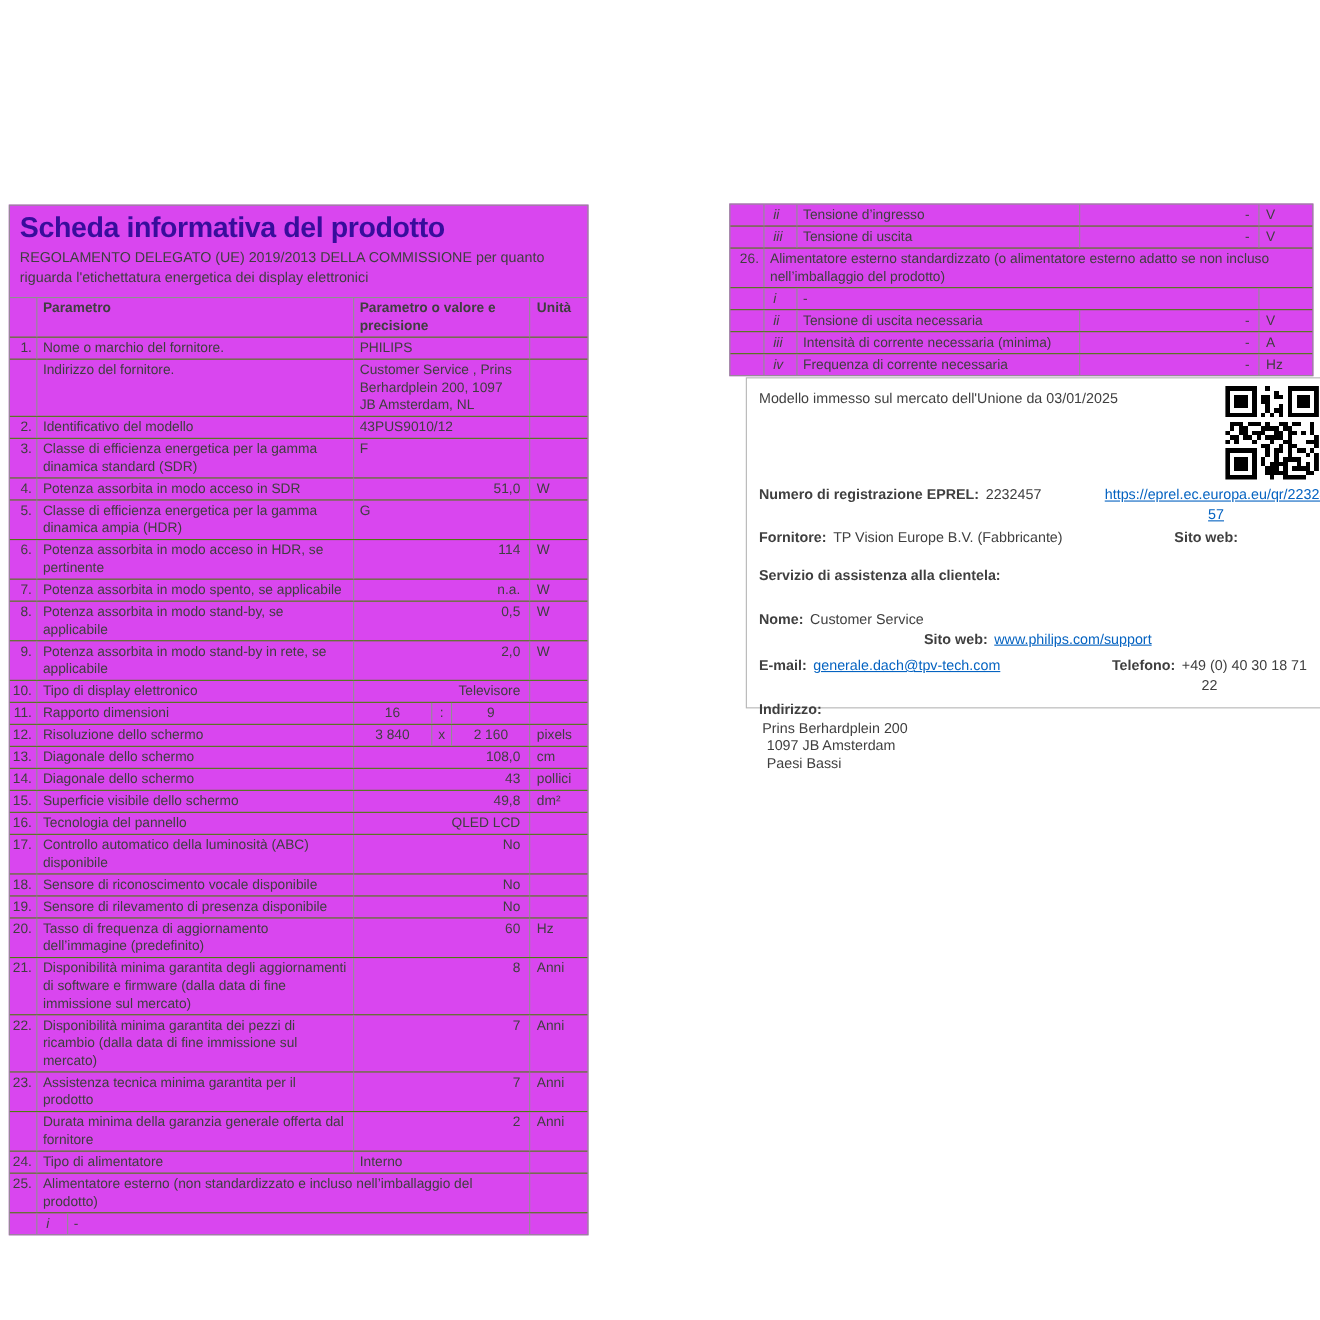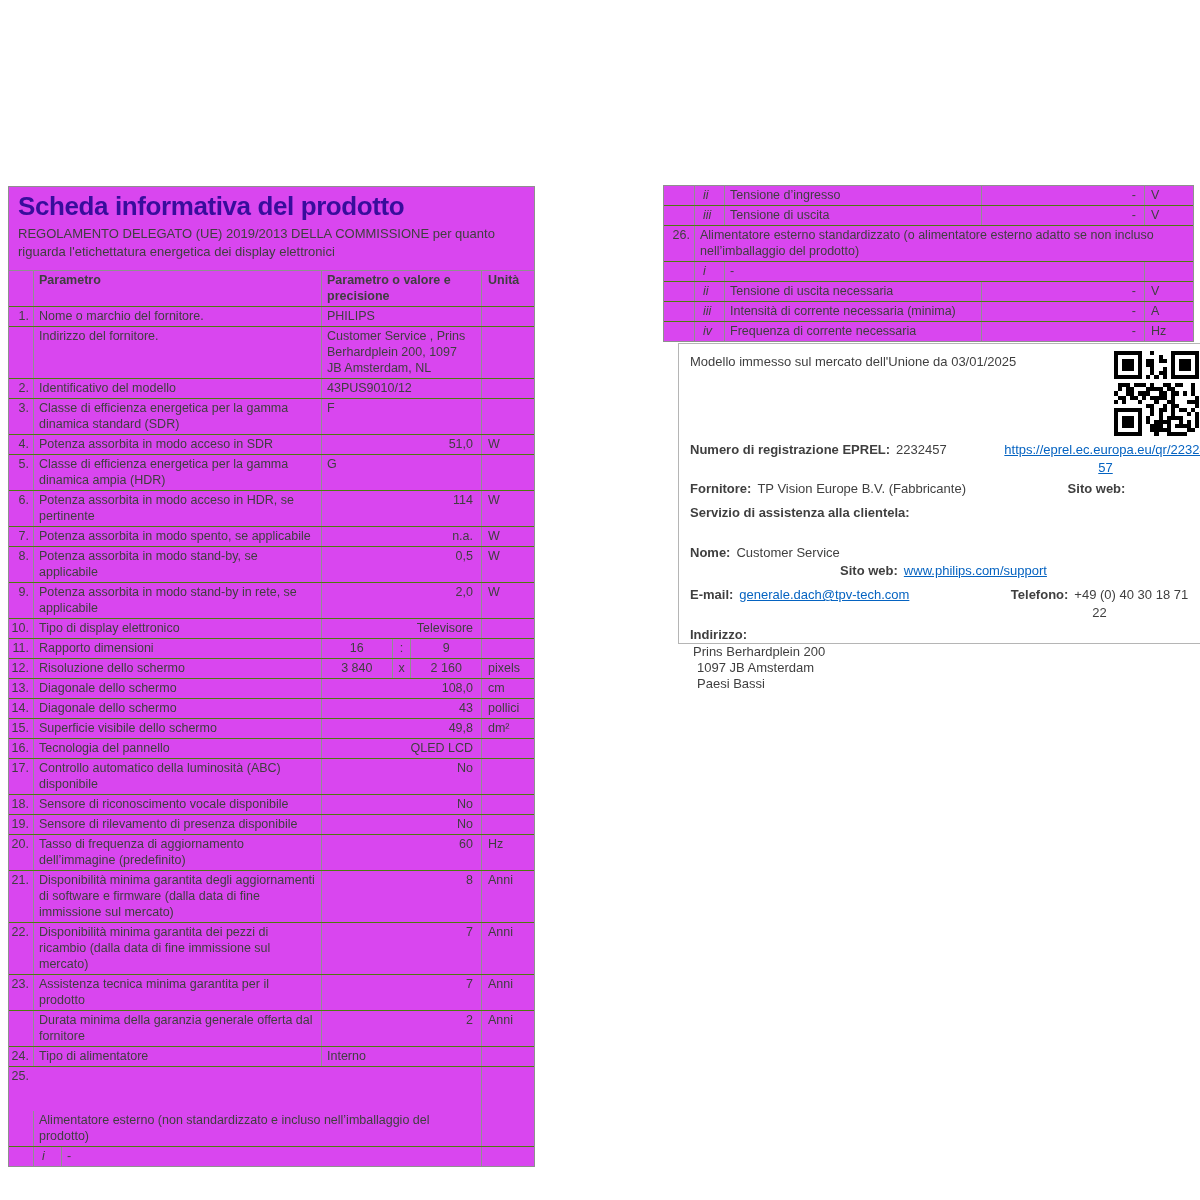--- a/index.html
+++ b/index.html
@@ -25,21 +25,21 @@
   .cell{padding:1px 5px 2px 5px;box-sizing:border-box;}
   .bl{border-left:1px solid #8f8f8f;}
   .b{font-weight:bold;}
   .ta-r{text-align:right;}
 
   
   .c-num{width:24px;flex:none;padding-left:2px;padding-right:4px;text-align:right;}
   .c-label{width:288px;flex:none;}
   .c-val{width:160px;flex:none;padding-right:8px;}
   .c-unit{flex:1;padding-left:6px;}
-  .c-merged{width:448px;flex:none;margin-top:44px;}
+  .c-merged{width:448px;flex:none;}
   .c-sub{width:28px;flex:none;font-style:italic;padding-left:8px;}
   .c-dash{width:420px;flex:none;}
   .split{display:flex;padding:0;}
   .split .sv{width:70px;text-align:center;padding:1px 0 2px 0;}
   .split .sep{width:20px;text-align:center;padding:1px 0 2px 0;border-left:1px solid #8f8f8f;border-right:1px solid #8f8f8f;}
 
   
   .r-num{width:30px;flex:none;padding-left:2px;padding-right:4px;text-align:right;}
   .r-sub{width:30px;flex:none;font-style:italic;padding-left:8px;}
   .r-label{width:257px;flex:none;}
@@ -53,21 +53,21 @@
     box-sizing:border-box;padding:9px 11px;font-size:13px;line-height:18px;position:absolute;background:#fff;}
   .qr{position:absolute;top:7px;right:9px;width:85px;height:85px;}
   .ib-row{display:flex;}
   .ib-left{width:312px;flex:none;}
   .ib-right{flex:1;text-align:center;}
   .lbl{font-weight:bold;margin-right:6px;}
   .lnk{color:#0563c1;text-decoration:underline;cursor:pointer;}
   .eprel-link{display:inline-block;width:207px;word-break:break-all;}
   .r-eprel{margin-top:70px;}
   .r-fornitore{margin-top:3px;}
-  .ib-heading{margin-top:6px;font-weight:bold;}
+  .ib-heading{margin-top:16px;font-weight:bold;}
   .r-nome{margin-top:22px;flex-direction:column;}
   .r-email{margin-top:6px;}
   .ib-indirizzo{margin-top:4px;font-weight:bold;}
   .addr{line-height:16px;padding-left:3px;}
   .addr.ind{padding-left:7px;}
 </style>
 </head>
 <body>
 
 <div class="sheet" id="left-sheet">

